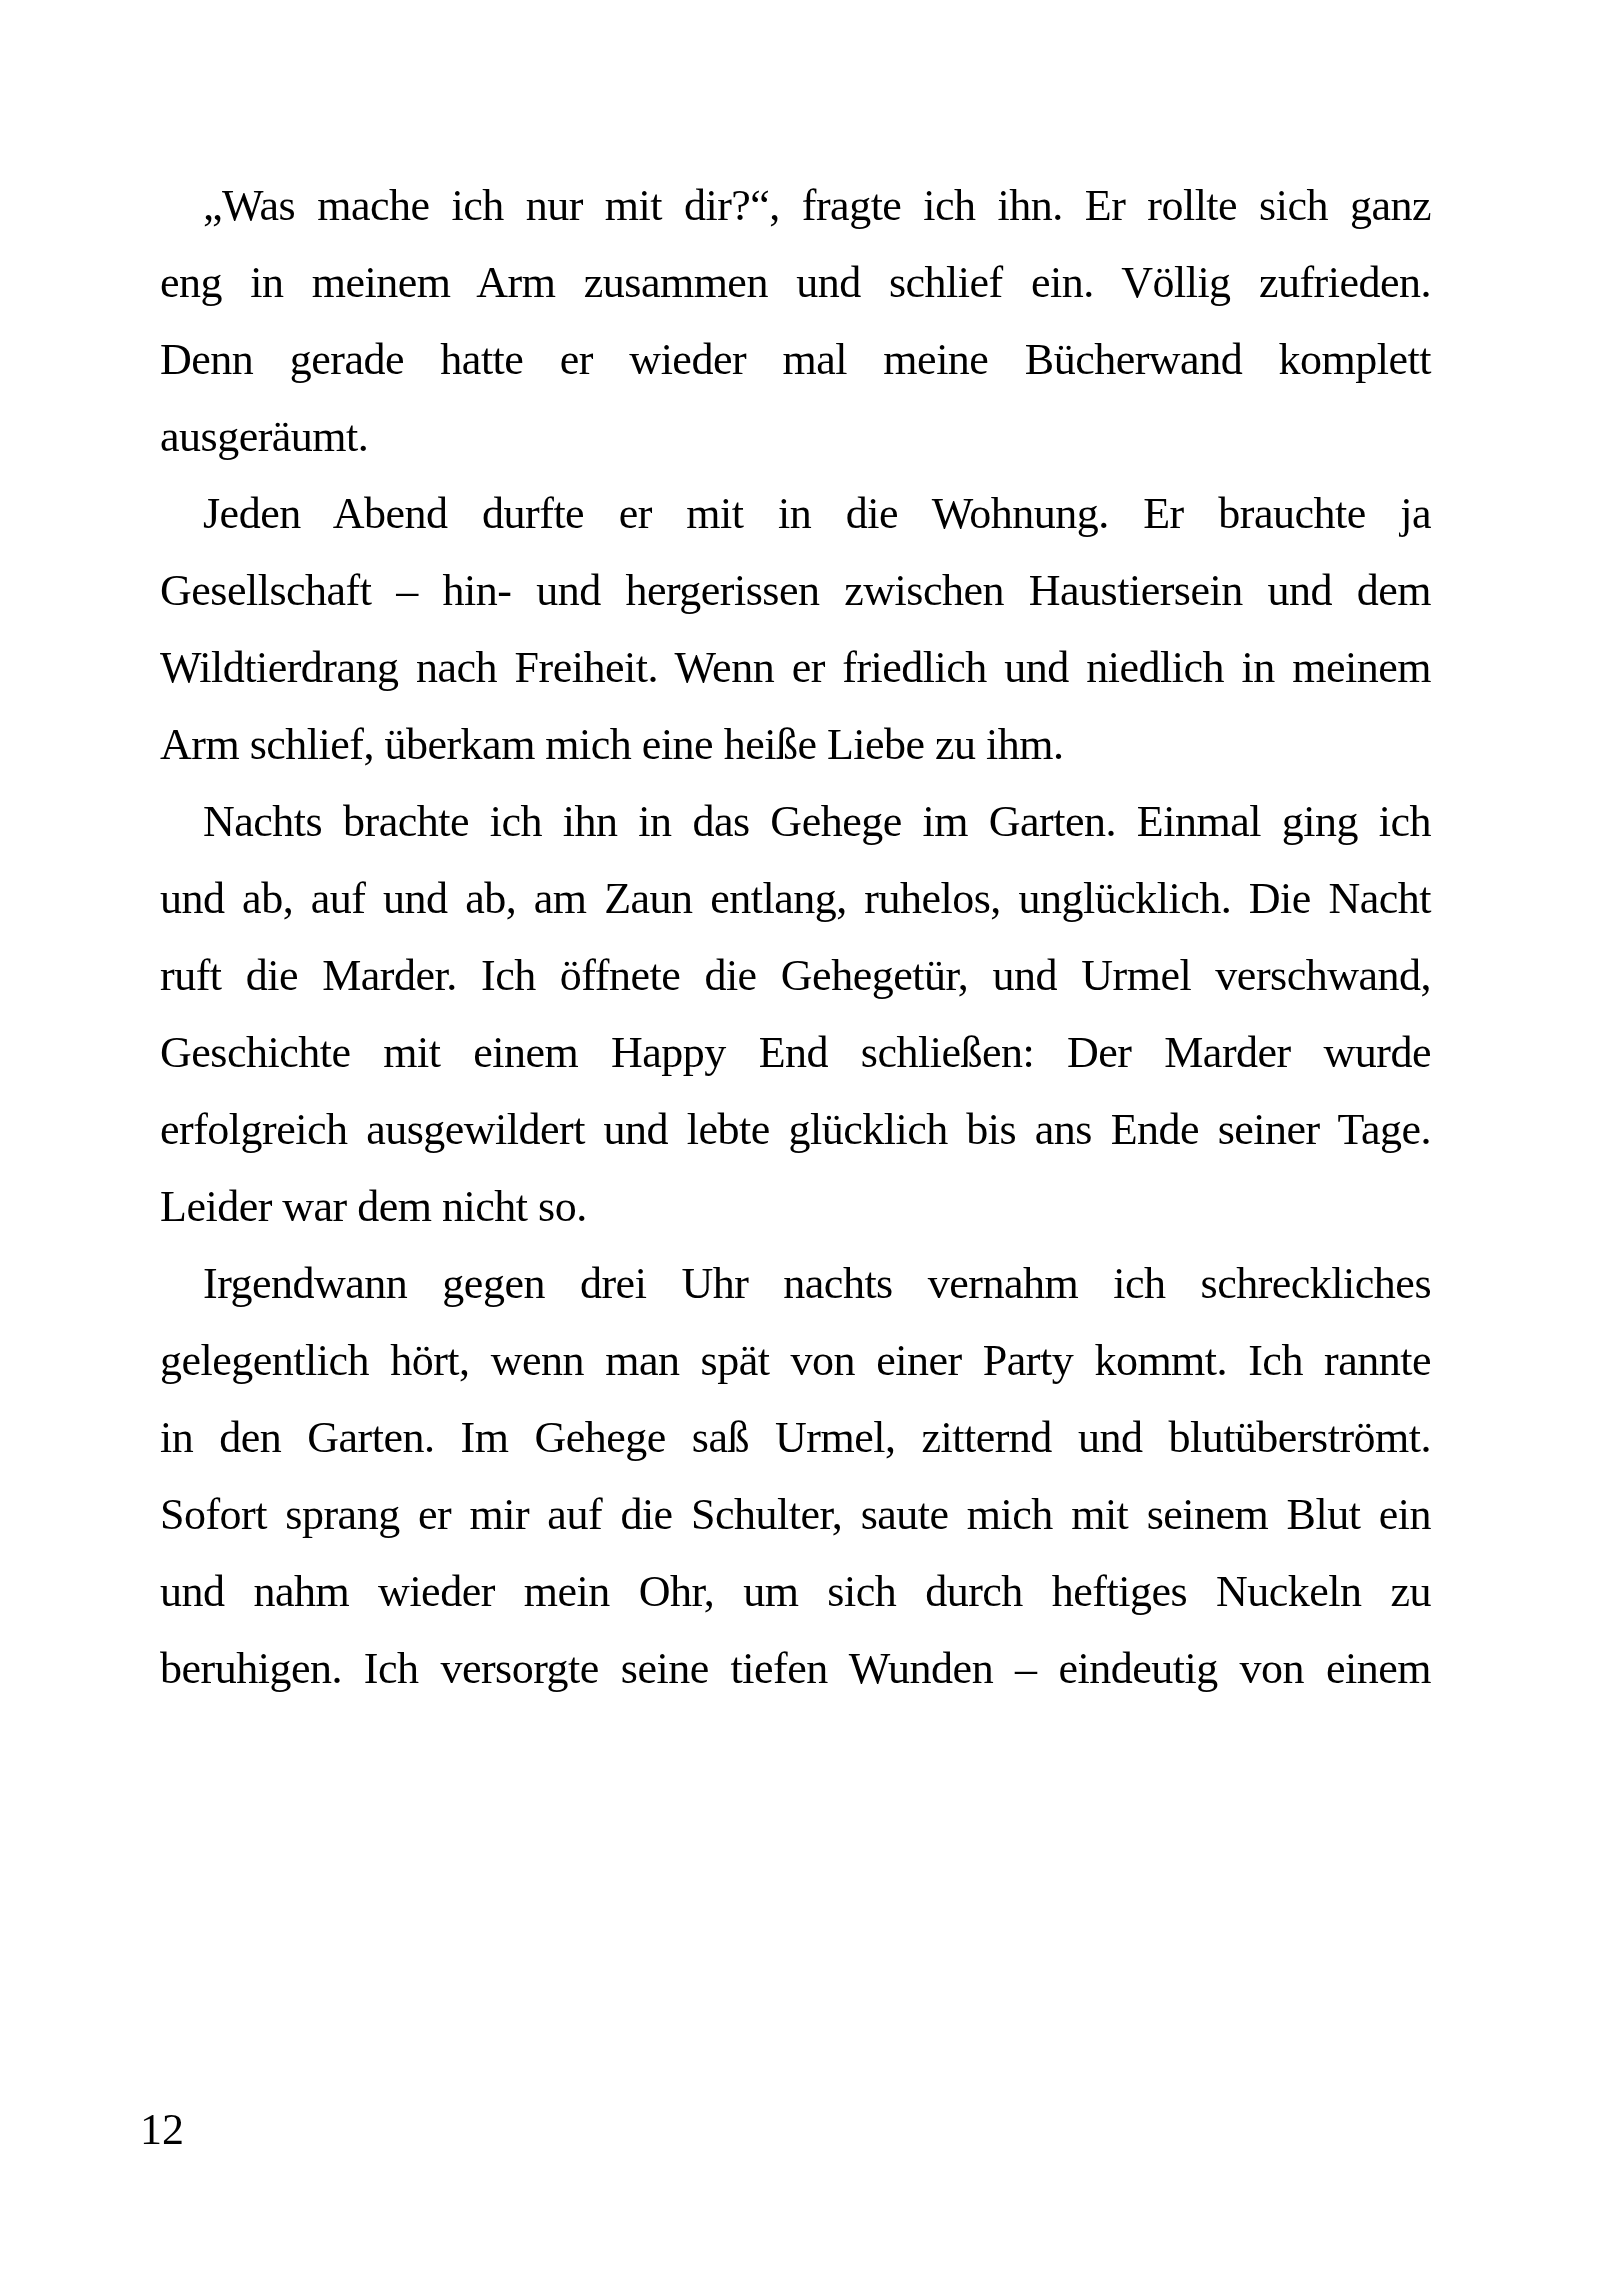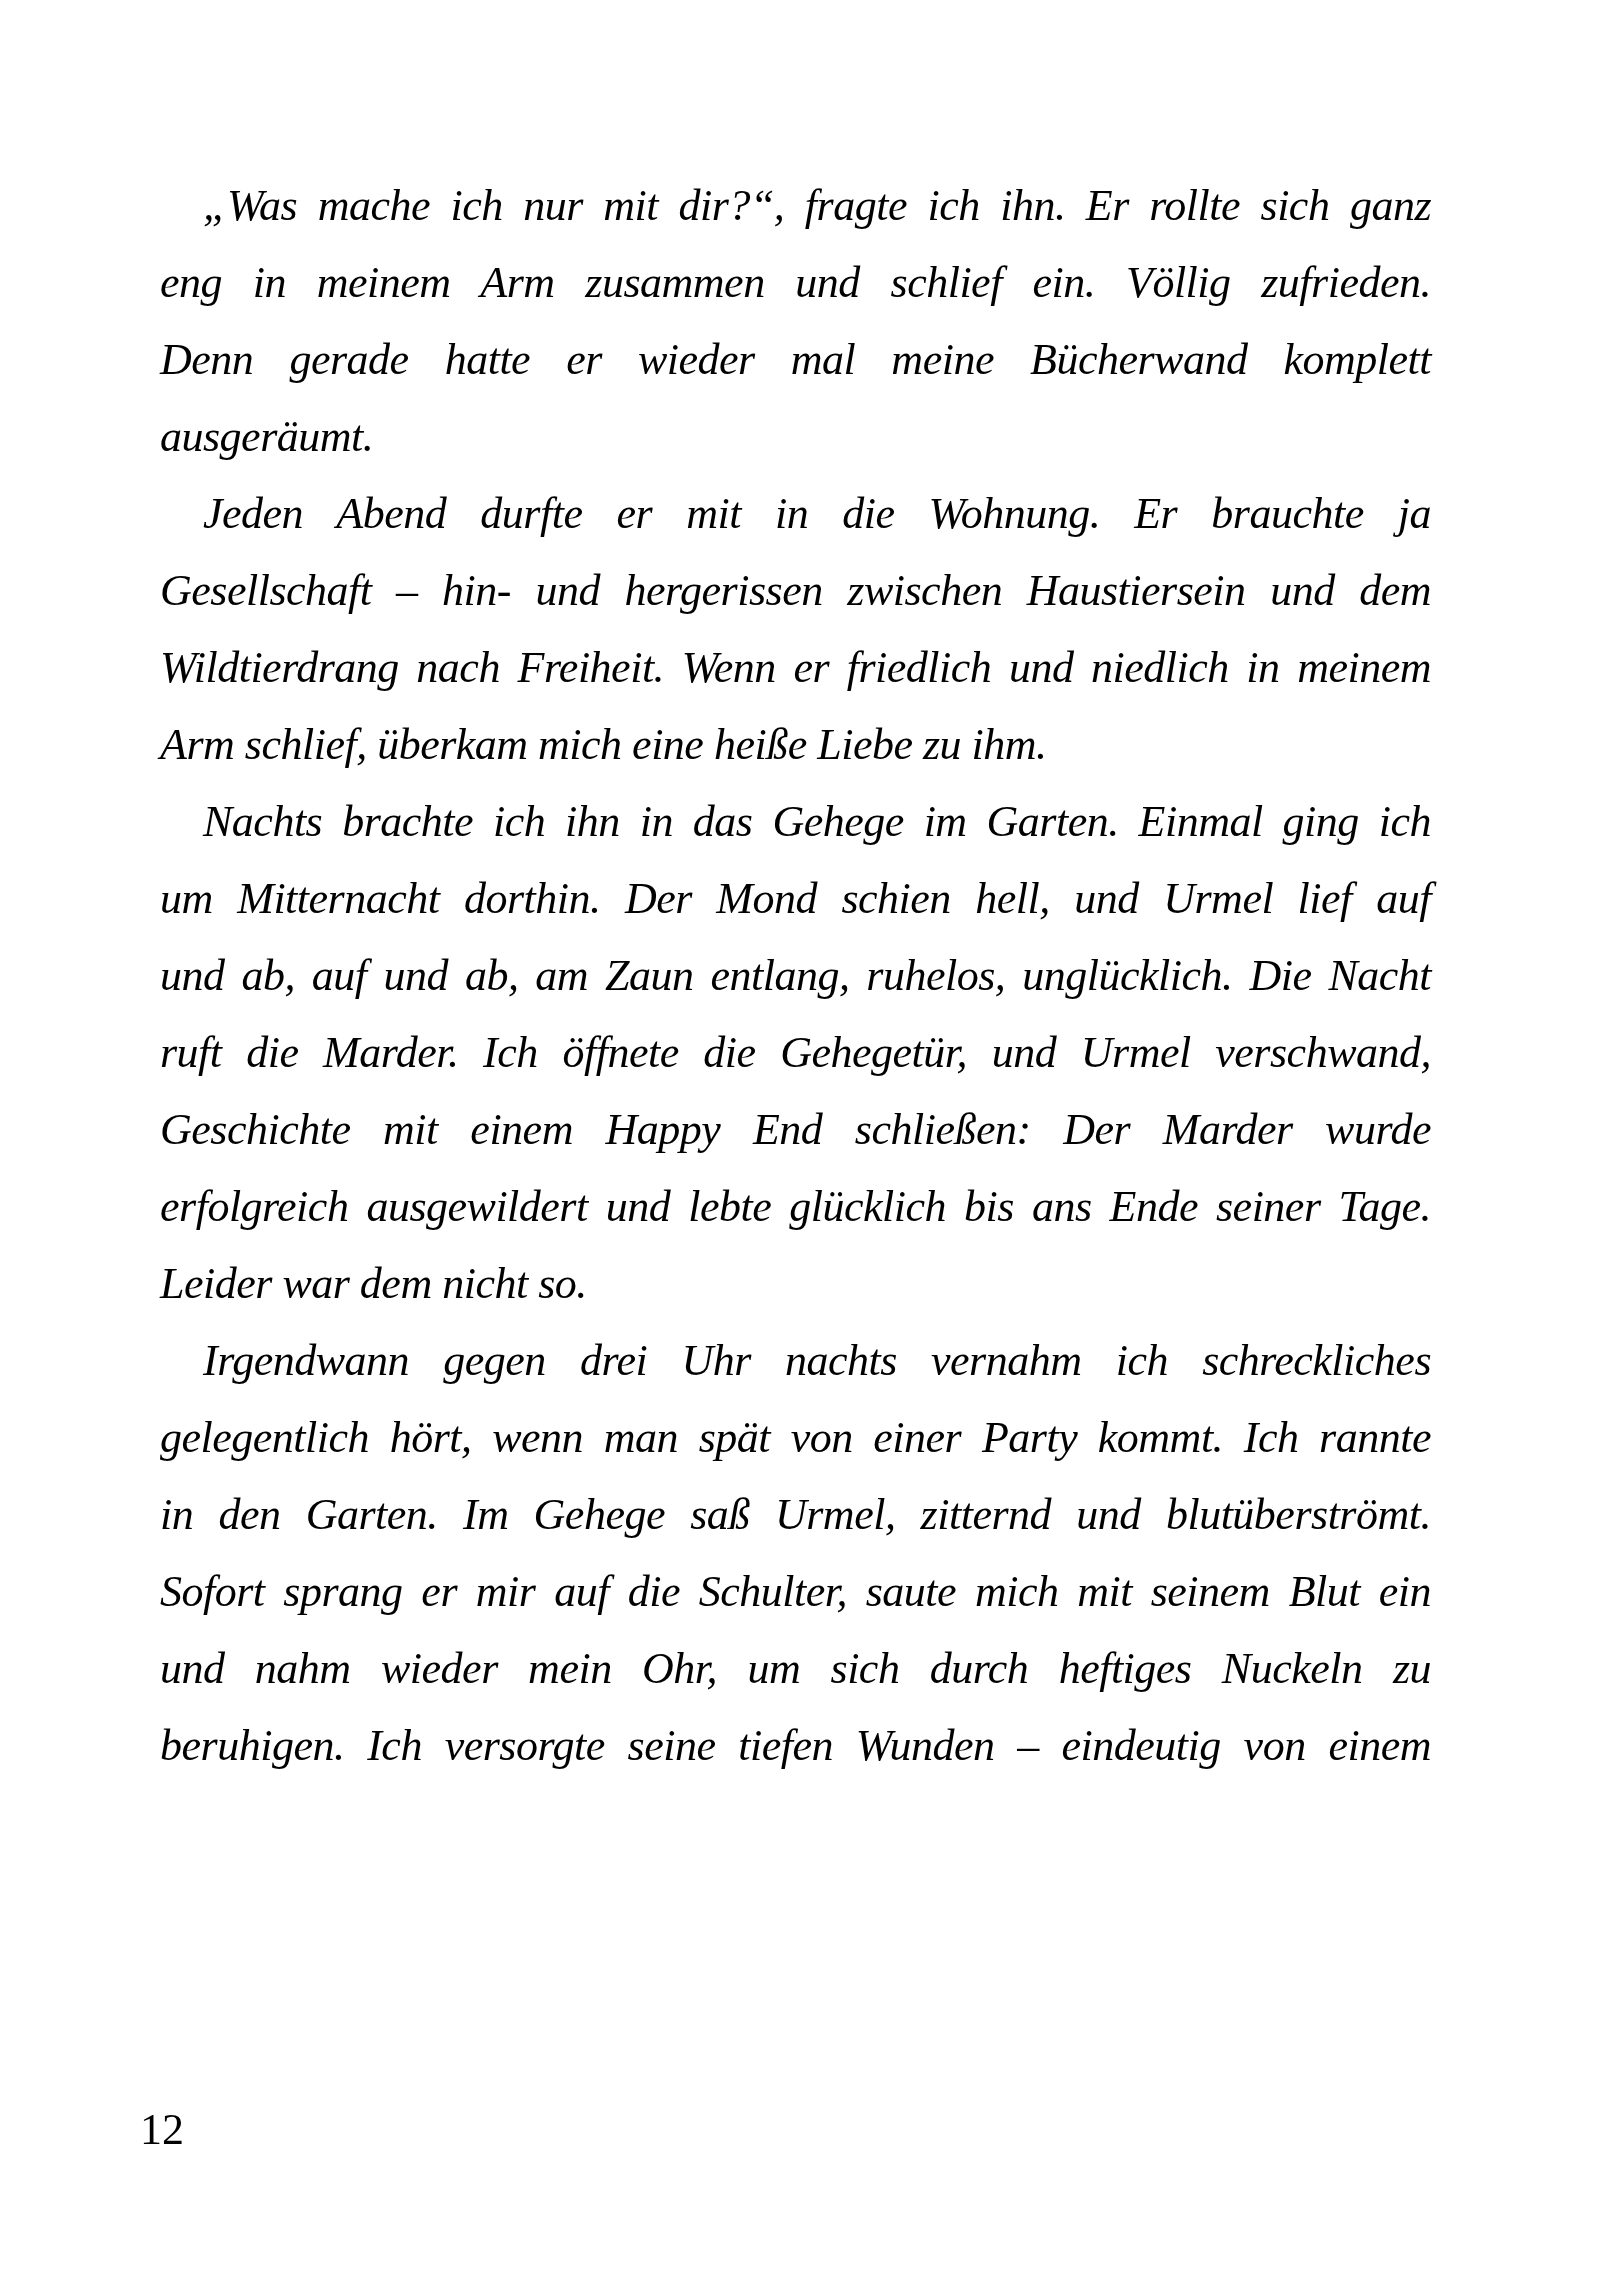--- a/index.html
+++ b/index.html
@@ -27,21 +27,20 @@
     letter-spacing: -0.5px;
   }
   .para {
     margin: 0;
     padding: 0;
   }
   .line {
     text-align: justify;
     text-align-last: justify;
     white-space: normal;
-    font-style: italic;
   }
   .line.first {
     text-indent: 43px;
   }
   .line.end {
     text-align: center;
     text-align-last: left;
   }
   .page-number {
     position: absolute;
@@ -66,21 +65,20 @@
 
     <div class="para">
       <div class="line first">Jeden Abend durfte er mit in die Wohnung. Er brauchte ja</div>
       <div class="line">Gesellschaft – hin- und hergerissen zwischen Haustiersein und dem</div>
       <div class="line">Wildtierdrang nach Freiheit. Wenn er friedlich und niedlich in meinem</div>
       <div class="line end">Arm schlief, überkam mich eine heiße Liebe zu ihm.</div>
     </div>
 
     <div class="para">
       <div class="line first">Nachts brachte ich ihn in das Gehege im Garten. Einmal ging ich</div>
-      <div class="line">um Mitternacht dorthin. Der Mond schien hell, und Urmel lief auf</div>
       <div class="line">und ab, auf und ab, am Zaun entlang, ruhelos, unglücklich. Die Nacht</div>
       <div class="line">ruft die Marder. Ich öffnete die Gehegetür, und Urmel verschwand,</div>
       <div class="line">Geschichte mit einem Happy End schließen: Der Marder wurde</div>
       <div class="line">erfolgreich ausgewildert und lebte glücklich bis ans Ende seiner Tage.</div>
       <div class="line end">Leider war dem nicht so.</div>
     </div>
 
     <div class="para">
       <div class="line first">Irgendwann gegen drei Uhr nachts vernahm ich schreckliches</div>
       <div class="line">gelegentlich hört, wenn man spät von einer Party kommt. Ich rannte</div>

